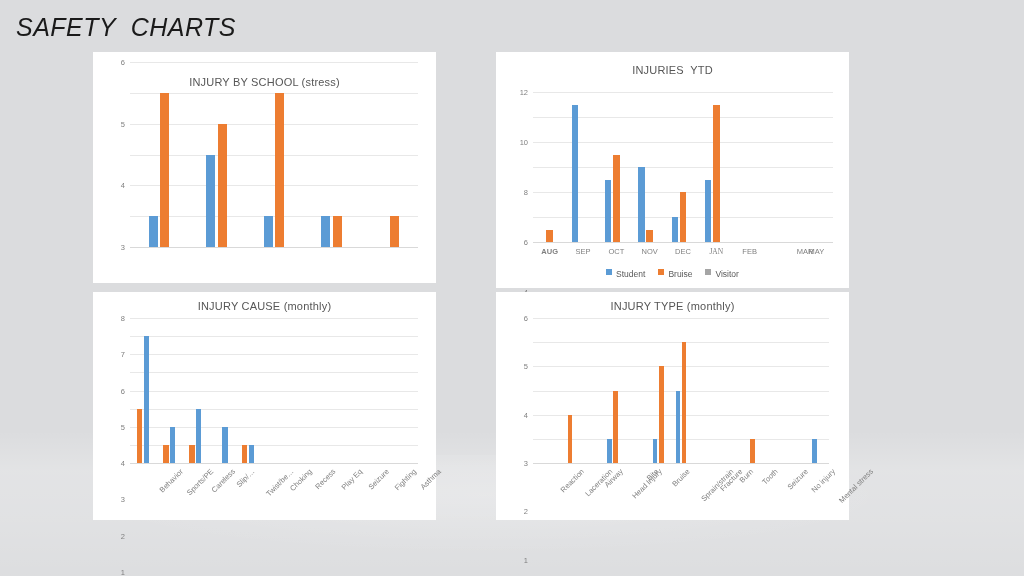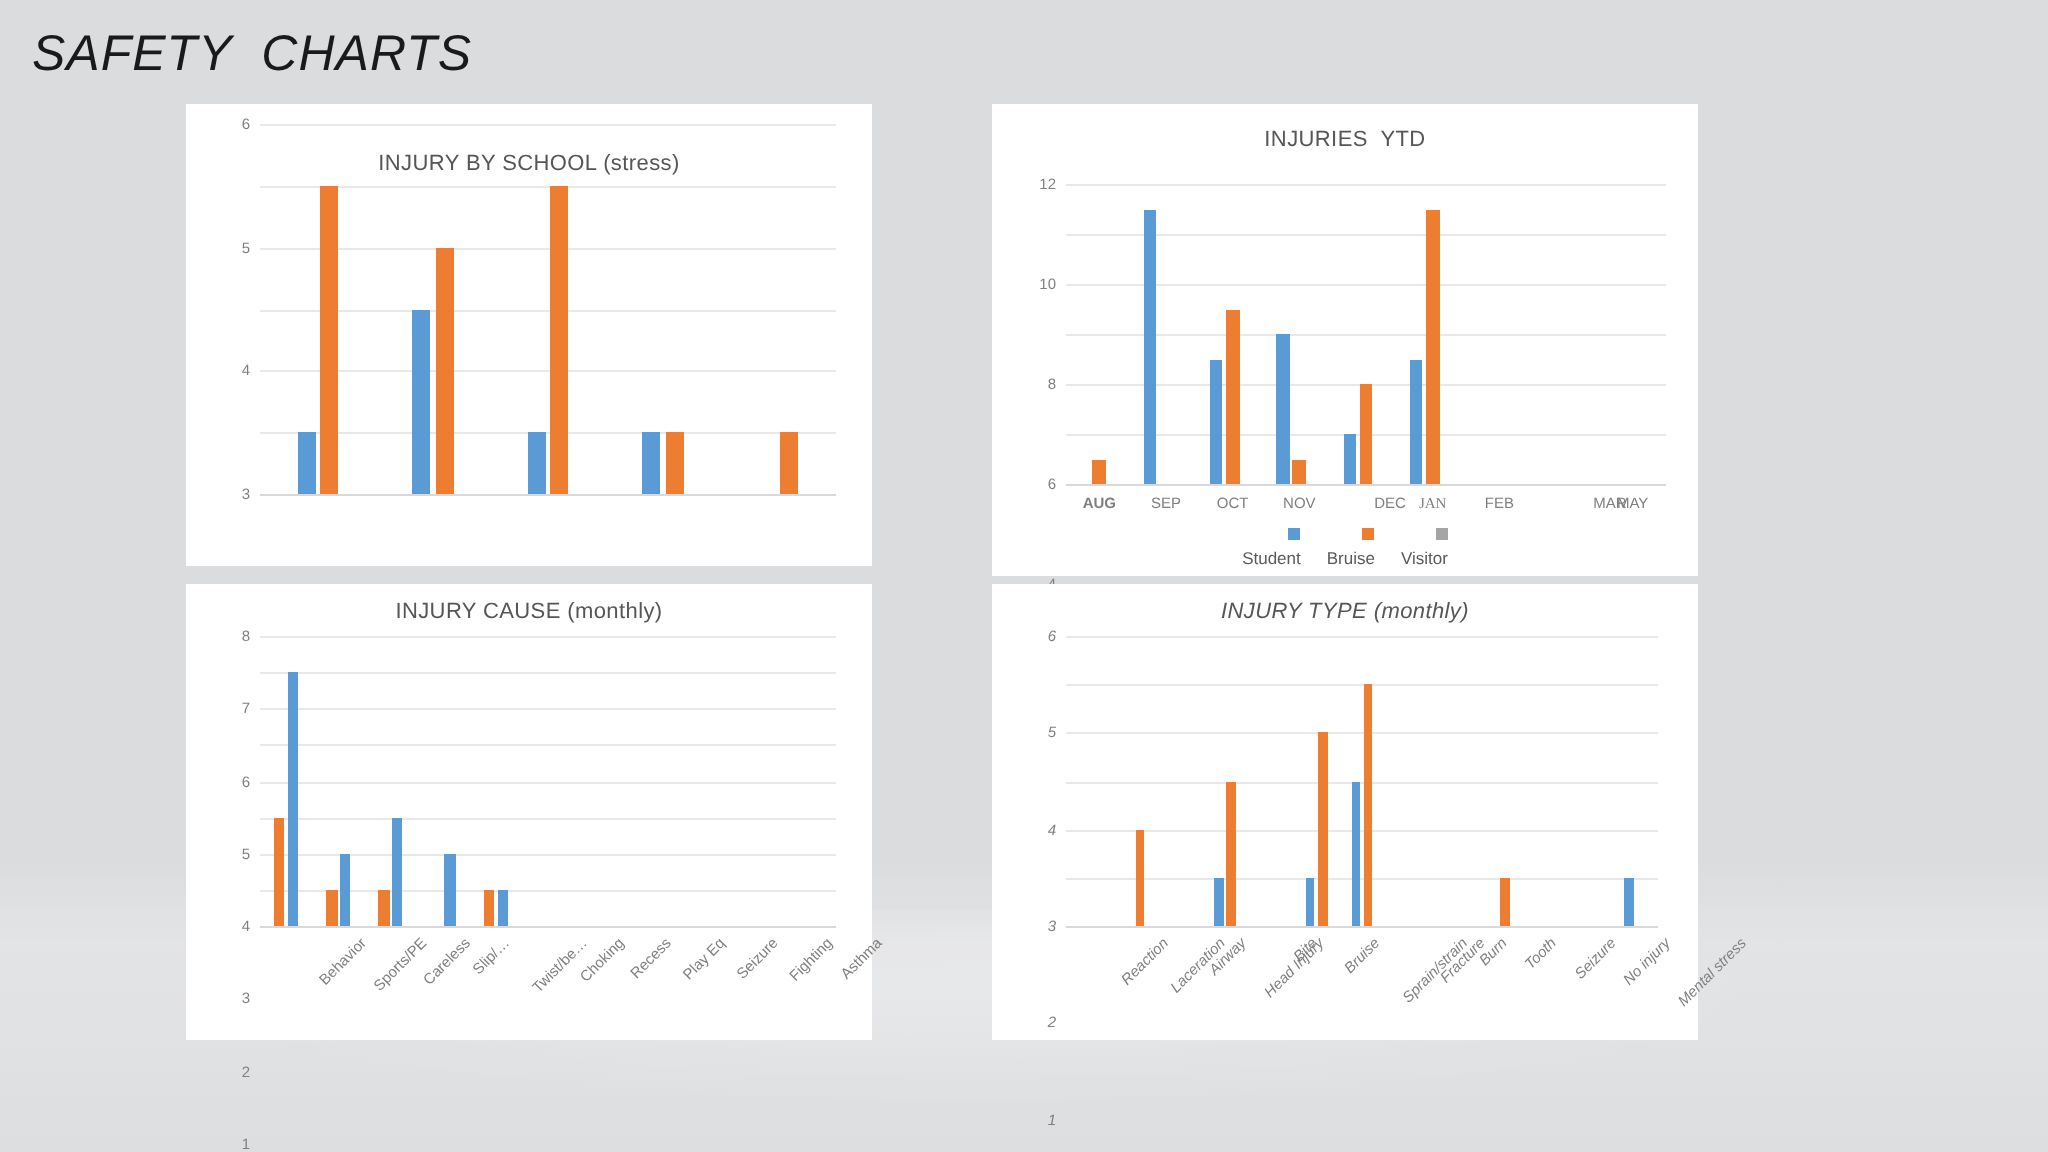--- a/index.html
+++ b/index.html
@@ -44,21 +44,21 @@
   }
 
   .card {
     position: absolute;
     background: #ffffff;
     box-sizing: border-box;
   }
   #card-injury-by-school { left: 93px;  top: 52px;  width: 343px; height: 231px; }
   #card-injuries-ytd     { left: 496px; top: 52px;  width: 353px; height: 236px; }
   #card-injury-cause     { left: 93px;  top: 292px; width: 343px; height: 228px; }
-  #card-injury-type      { left: 496px; top: 292px; width: 353px; height: 228px; font-style: italic; }
+  #card-injury-type      { left: 496px; top: 292px; width: 353px; height: 228px; }
 
   .chart-title {
     position: absolute;
     left: 0; right: 0;
     text-align: center;
     color: #565656;
     font-size: 11px;
     letter-spacing: 0.2px;
     white-space: pre;
   }
@@ -116,26 +116,25 @@
   .legend {
     position: absolute;
     left: 0; right: 0;
     display: flex;
     justify-content: center;
     align-items: center;
     gap: 13px;
   }
   .legend-item {
     display: flex;
-    align-items: flex-end;
+    align-items: flex-start;
     gap: 4px;
     font-size: 8.5px;
     color: #595959;
     white-space: nowrap;
-    flex-direction: column;
   }
   .swatch {
     width: 6px;
     height: 6px;
     display: inline-block;
   }
 </style>
 </head>
 <body>
 
@@ -213,21 +212,21 @@
       <div class="bar s0" title="Student DEC: 2" style="left: 138.5px; width: 6.66667px; height: 25px; background: rgb(91, 155, 213);"></div>
       <div class="bar s1" title="Staff DEC: 4" style="left: 146.667px; width: 6.66667px; height: 50px; background: rgb(237, 125, 49);"></div>
       <div class="bar s0" title="Student JAN: 5" style="left: 171.833px; width: 6.66667px; height: 62.5px; background: rgb(91, 155, 213);"></div>
       <div class="bar s1" title="Staff JAN: 11" style="left: 180px; width: 6.66667px; height: 137.5px; background: rgb(237, 125, 49);"></div>
     </div>
   <div class="xlabels" style="left:37px; top:195px; width:300px; height:16px;">
       <div class="xlab horiz" style="left: 16.6667px; font-weight: bold;">AUG</div>
       <div class="xlab horiz" style="left: 50px;">SEP</div>
       <div class="xlab horiz" style="left: 83.3333px;">OCT</div>
       <div class="xlab horiz" style="left: 116.667px;">NOV</div>
-      <div class="xlab horiz" style="left: 162px; text-align: right;">DEC</div>
+      <div class="xlab horiz" style="left: 150px; text-align: right;">DEC</div>
       <div class="xlab horiz" style="left: 183.333px; font-family: Liberation Serif, serif;">JAN</div>
       <div class="xlab horiz" style="left: 216.667px;">FEB</div>
       <div class="xlab horiz" style="left: 250px; padding-left: 44px;">MAR</div>
       <div class="xlab horiz" style="left: 283.333px;">MAY</div>
     </div>
   <div class="legend" style="top:216px; height:12px;">
       <div class="legend-item">
         <span class="swatch" style="background: rgb(91, 155, 213);"></span>
         <span>Student</span>
       </div>

